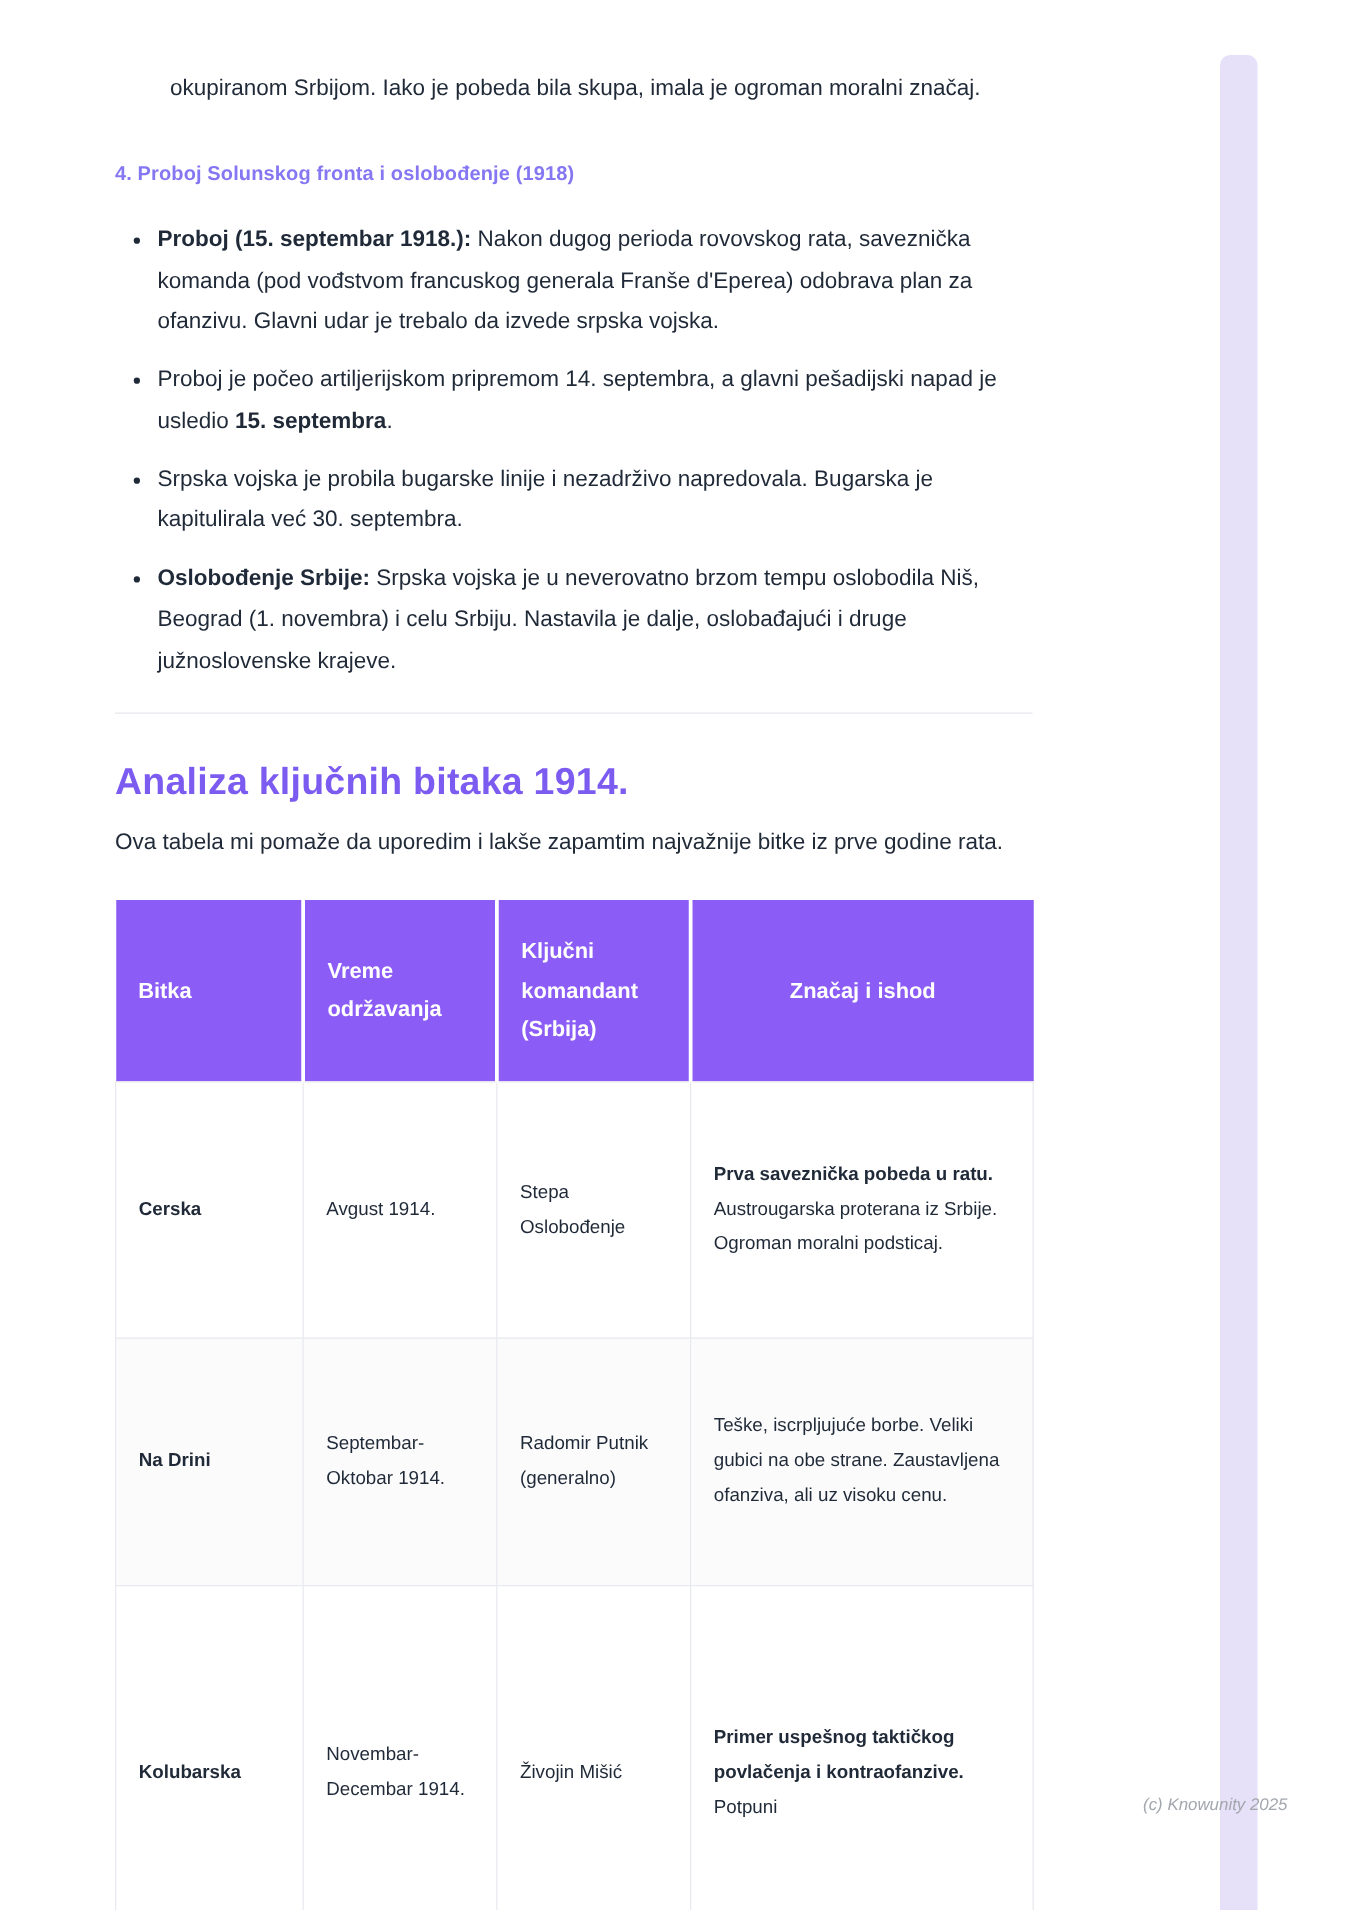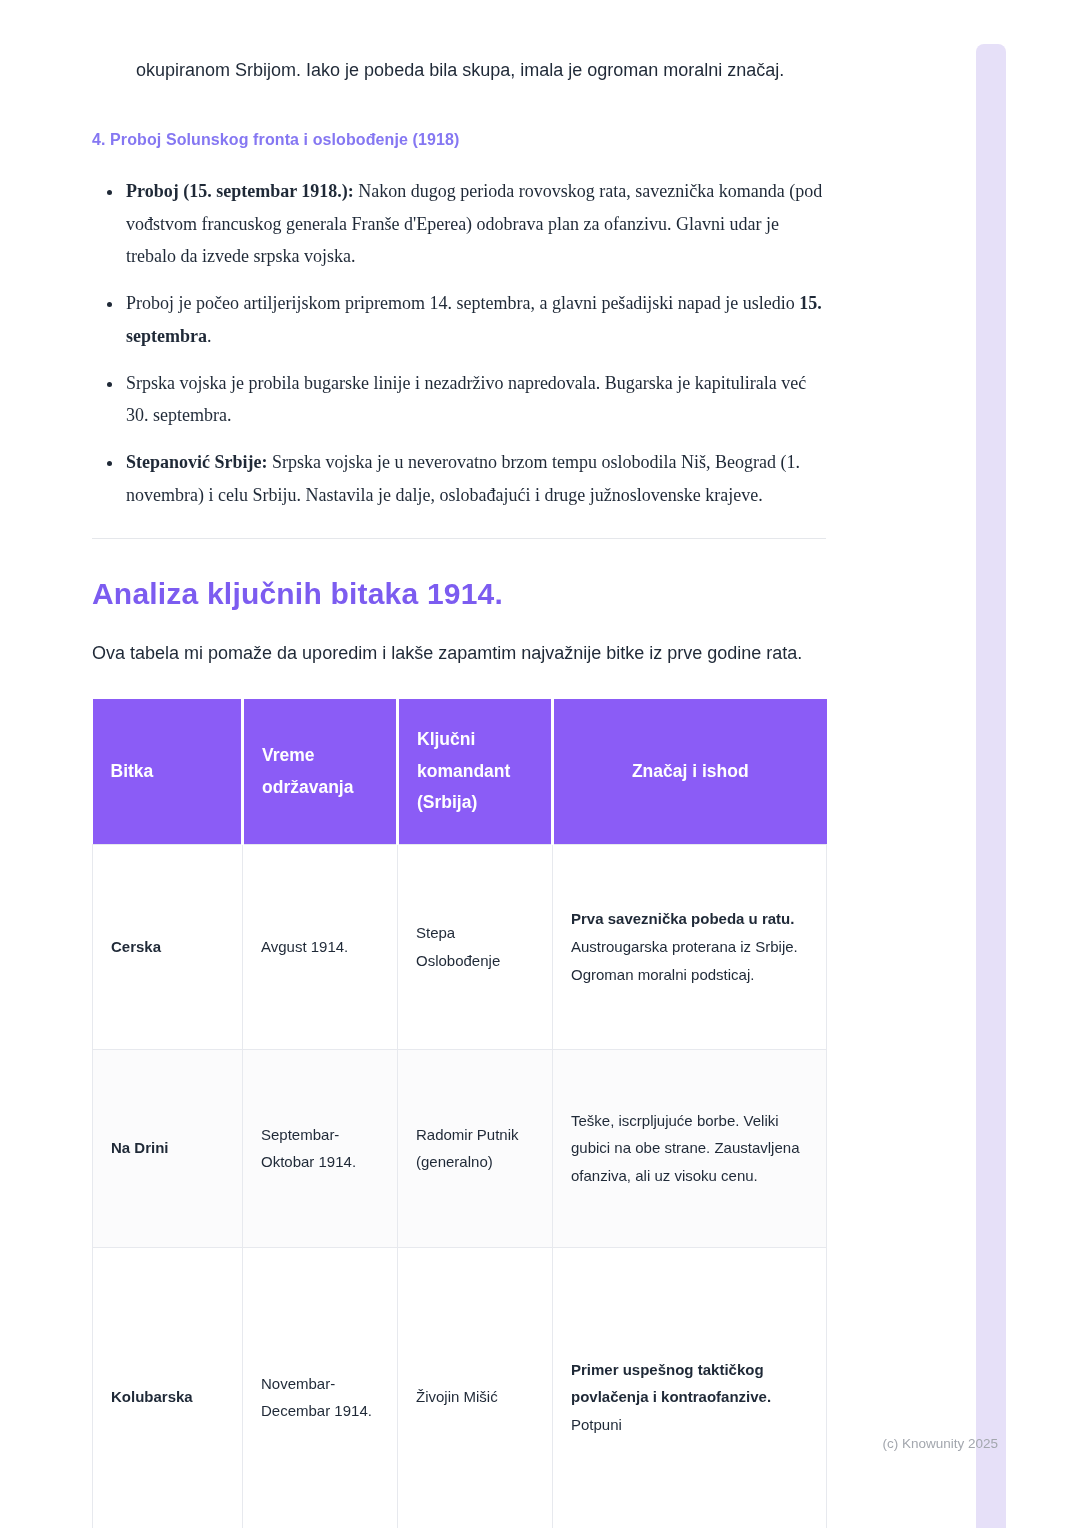--- a/index.html
+++ b/index.html
@@ -38,21 +38,20 @@
     margin-top: 44px;
     font-size: 16px;
     font-weight: 700;
     color: var(--section-heading, #8577F2);
     letter-spacing: 0.1px;
   }
   .bullets {
     margin: 26px 0 0 4px;
     padding-left: 28px;
     list-style: disc outside;
-    font-family: Liberation Serif, serif;
   }
   .bullets li {
     margin-bottom: 14px;
     padding-left: 2px;
     font-size: 18px;
     line-height: 1.82;
   }
   .b { font-weight: 700; }
   .divider {
     margin-top: 26px;
@@ -60,21 +59,21 @@
     border-top: 1px solid #E5E7EB;
   }
   .page-title {
     margin-top: 38px;
     font-size: 30px;
     font-weight: 700;
     color: var(--page-title, #7C5CF0);
     letter-spacing: 0.2px;
   }
   .intro {
-    margin-top: 26px;
+    margin-top: 14px;
     font-size: 18px;
     line-height: 1.82;
     text-align: justify;
   }
   .battles-table {
     margin-top: 30px;
     width: 734px;
     border-collapse: collapse;
     table-layout: fixed;
   }
@@ -97,45 +96,46 @@
     font-size: 15px;
     line-height: 1.85;
     padding: 32px 18px;
   }
   .battles-table tbody tr:nth-child(1) { height: 205px; }
   .battles-table tbody tr:nth-child(2) { height: 198px; background: #FBFBFC; }
   .battles-table tbody tr:nth-child(3) { height: 300px; }
   .watermark {
     position: absolute;
     top: 1436px;
-    right: 82px;
+    right: 50px;
     font-size: 13.5px;
     color: var(--watermark, #A3A7AE);
     z-index: 3;
     white-space: nowrap;
+    font-style: italic;
   }
 </style>
 </head>
 <body>
 
 <div class="page">
 
   <div class="side-bar"></div>
 
   <div class="content">
 
     <p class="lead">okupiranom Srbijom. Iako je pobeda bila skupa, imala je ogroman moralni značaj.</p>
 
     <h2 class="section-title">4. Proboj Solunskog fronta i oslobođenje (1918)</h2>
 
     <ul class="bullets">
       <li><span class="b">Proboj (15. septembar 1918.):</span><span> Nakon dugog perioda rovovskog rata, saveznička komanda (pod vođstvom francuskog generala Franše d'Eperea) odobrava plan za ofanzivu. Glavni udar je trebalo da izvede srpska vojska.</span></li>
       <li><span>Proboj je počeo artiljerijskom pripremom 14. septembra, a glavni pešadijski napad je usledio </span><span class="b">15. septembra</span><span>.</span></li>
       <li><span>Srpska vojska je probila bugarske linije i nezadrživo napredovala. Bugarska je kapitulirala već 30. septembra.</span></li>
-      <li><span class="b">Stepanović Srbije:</span><span> Srpska vojska je u neverovatno brzom tempu oslobodila Niš, Beograd (1. novembra) i celu Srbiju. Nastavila je dalje, oslobađajući i druge južnoslovenske krajeve.</span></li>
+      <li><span class="b">Oslobođenje Srbije:</span><span> Srpska vojska je u neverovatno brzom tempu oslobodila Niš, Beograd (1. novembra) i celu Srbiju. Nastavila je dalje, oslobađajući i druge južnoslovenske krajeve.</span></li>
     </ul>
 
     <hr class="divider">
 
     <h1 class="page-title">Analiza ključnih bitaka 1914.</h1>
 
     <p class="intro">Ova tabela mi pomaže da uporedim i lakše zapamtim najvažnije bitke iz prve godine rata.</p>
 
     <table class="battles-table">
       <colgroup>

